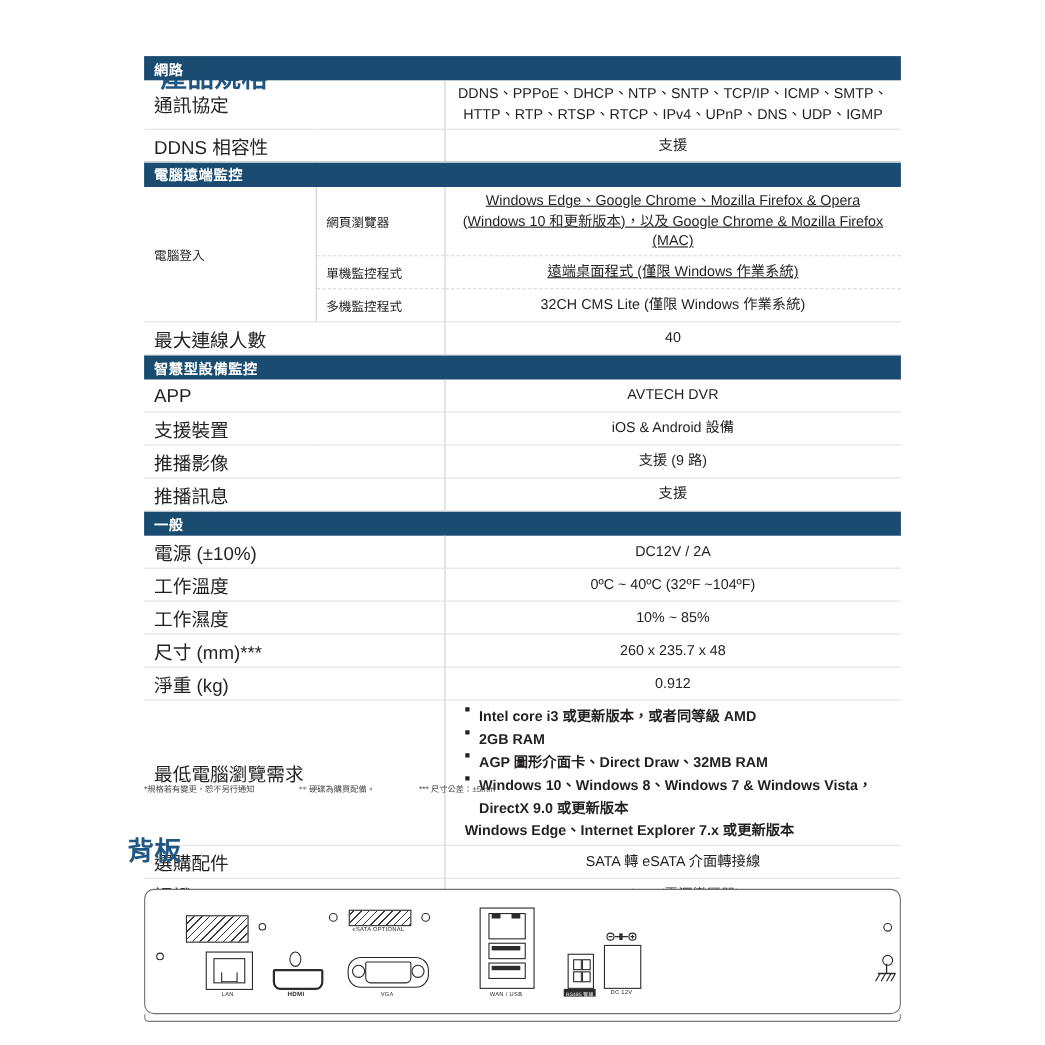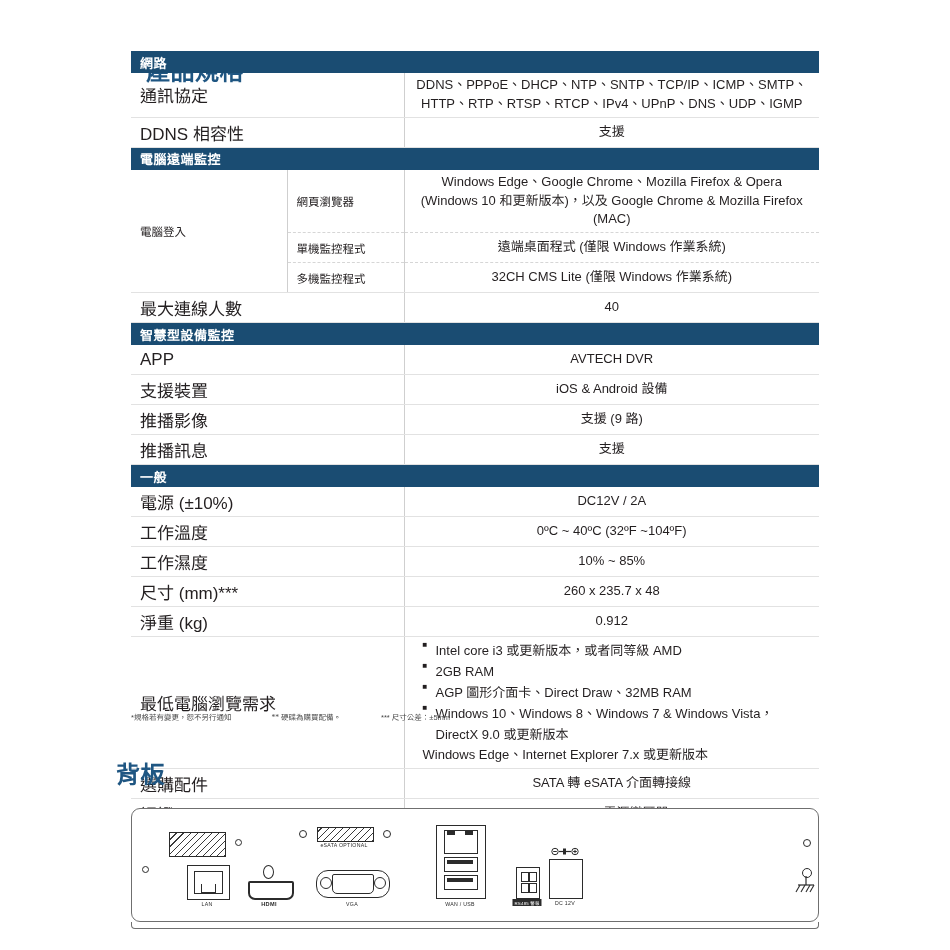--- a/index.html
+++ b/index.html
@@ -68,22 +68,22 @@
   }
   td.sublbl.last{border-bottom:1px solid #e2e2e2;}
   td.val{
     height:23px;
     border-bottom:1px solid #e2e2e2;
     text-align:center;
     font-size:13px;
     padding:3px 10px;
     line-height:1.45;
   }
-  td.val.dashed{border-bottom:1px dashed #d6d6d6;}
-  td.val.left{text-align:left;padding-left:18px;}
+  td.val.dashed{border-bottom:1px dashed #d6d6d6;text-decoration:underline;}
+  td.val.left{text-align:left;padding-left:18px;font-weight:bold;}
   td.host{
     border-bottom:1px solid #e2e2e2;
     border-right:1px solid #cfcfcf;
     padding-left:9px;
     text-align:left;
     font-size:11.5px;
   }
 
   .req-list{margin:0;padding:0;list-style:none;line-height:1.62;}
   .req-list li{position:relative;padding-left:13px;}

